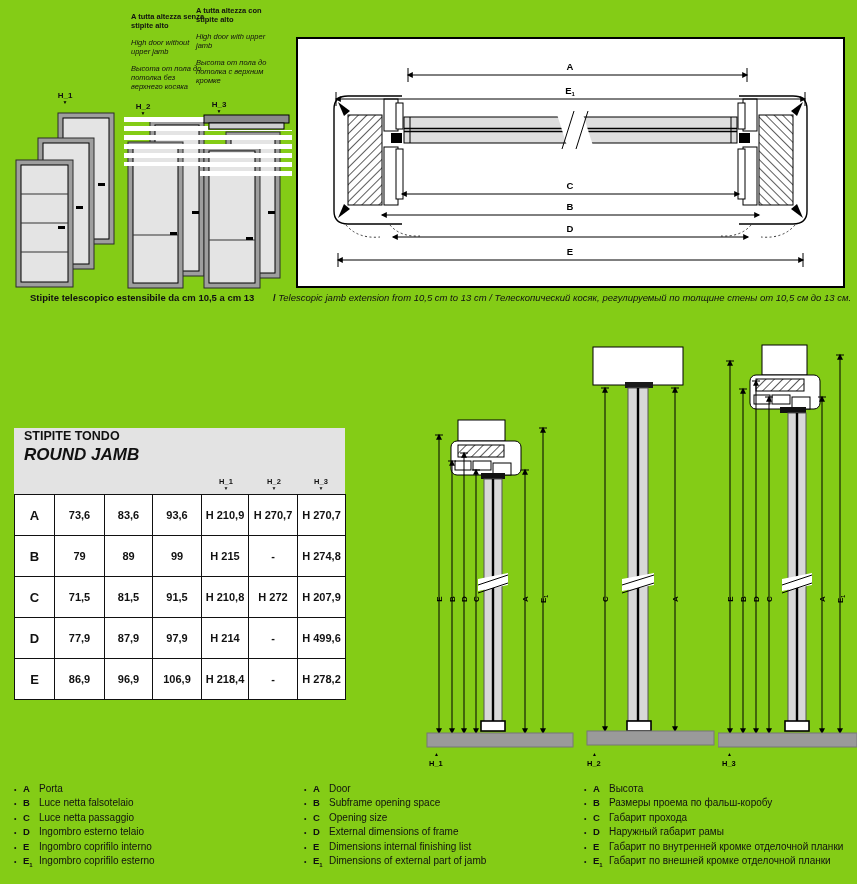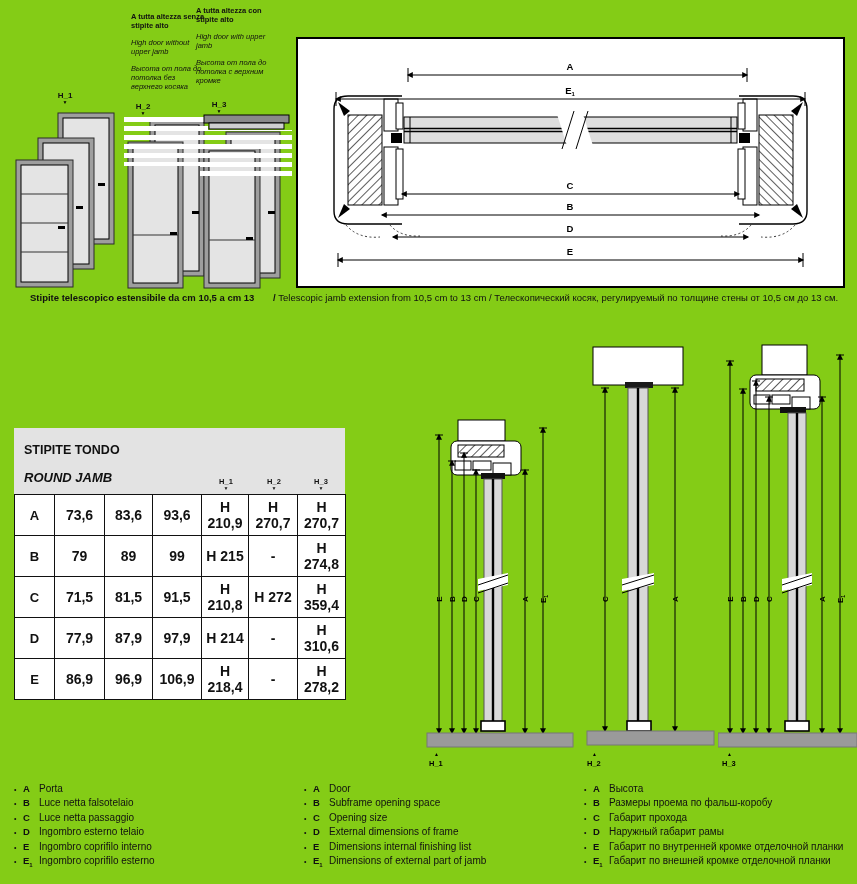--- a/index.html
+++ b/index.html
@@ -16,32 +16,32 @@
   
   .hlabel{position:absolute;width:30px;text-align:center;font-size:8px;font-weight:bold;line-height:8px;}
   .hlabel .arr{display:block;font-size:5px;line-height:5px;color:#000;}
 
   #doors-svg{position:absolute;left:0;top:90px;}
 
   #section-box{position:absolute;left:296px;top:37px;width:549px;height:251px;border:2px solid #000;background:#fff;}
 
   #caption{position:absolute;left:14px;top:292px;width:840px;font-size:9.5px;white-space:nowrap;}
   #caption .cb{font-weight:bold;margin-left:16px;}
-  #caption .ci{}
+  #caption .ci{font-style:italic;}
 
   
   #spec-table{position:absolute;left:14px;top:428px;width:331px;}
-  #table-header{position:relative;background:#e3e3e3;height:66px;padding:14px 0 0 10px;}
+  #table-header{position:relative;background:#e3e3e3;height:66px;padding:0 0 0 10px;}
   #table-header .t1{font-weight:bold;font-size:12.5px;line-height:1.3;}
-  #table-header .t2,#table-header .t3{font-weight:bold;font-style:italic;font-size:13px;line-height:1.3;margin-top:12px;}
+  #table-header .t2,#table-header .t3{font-weight:bold;font-style:italic;font-size:17px;line-height:1.3;}
   .hcol{position:absolute;bottom:3px;width:32px;text-align:center;font-size:7.5px;font-weight:bold;}
   .hcol .hcl{display:block;padding-bottom:0px;}
   .hcol .hca{display:block;font-size:5px;line-height:5px;}
   #spec-table table{border-collapse:collapse;table-layout:fixed;width:331px;}
-  #spec-table td{border:1px solid #111;height:41px;text-align:center;vertical-align:middle;font-weight:bold;font-size:14px;background:#fff;}
+  #spec-table td{border:1px solid #111;height:41px;text-align:center;vertical-align:middle;font-weight:bold;font-size:11px;background:#fff;}
   #spec-table td.row-label{font-size:13px;}
   #spec-table sub{font-size:8px;}
 
   
   .legend{position:absolute;top:783px;}
   .legend-item{display:flex;align-items:baseline;height:14.4px;}
   .bullet{font-size:7px;width:9px;color:#111;}
   .legend-letter{font-weight:bold;font-size:9.5px;width:16px;}
   .legend-letter sub{font-size:6px;}
   .legend-text{font-size:10px;}
@@ -241,30 +241,30 @@
             <td>-</td>
             <td>H 274,8</td>
           </tr>
           <tr>
             <td class="row-label">C</td>
             <td>71,5</td>
             <td>81,5</td>
             <td>91,5</td>
             <td>H 210,8</td>
             <td>H 272</td>
-            <td>H 359,4</td>
+            <td>H 207,9</td>
           </tr>
           <tr>
             <td class="row-label">D</td>
             <td>77,9</td>
             <td>87,9</td>
             <td>97,9</td>
             <td>H 214</td>
             <td>-</td>
-            <td>H 310,6</td>
+            <td>H 499,6</td>
           </tr>
           <tr>
             <td class="row-label">E</td>
             <td>86,9</td>
             <td>96,9</td>
             <td>106,9</td>
             <td>H 218,4</td>
             <td>-</td>
             <td>H 278,2</td>
           </tr>

